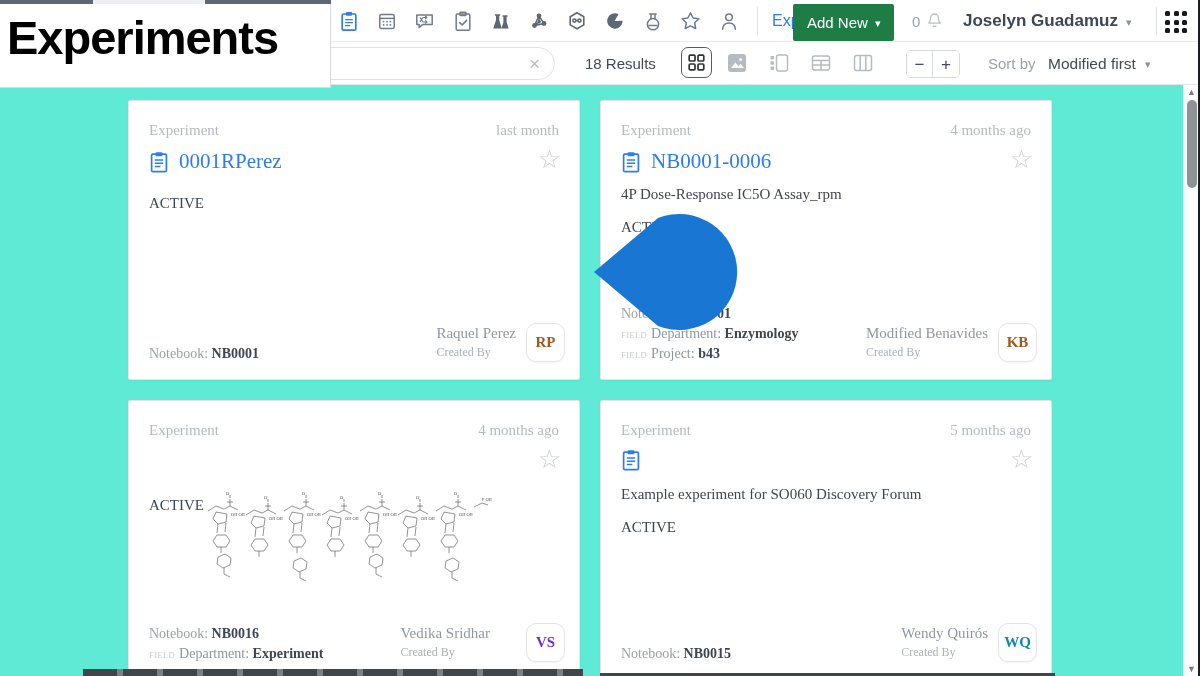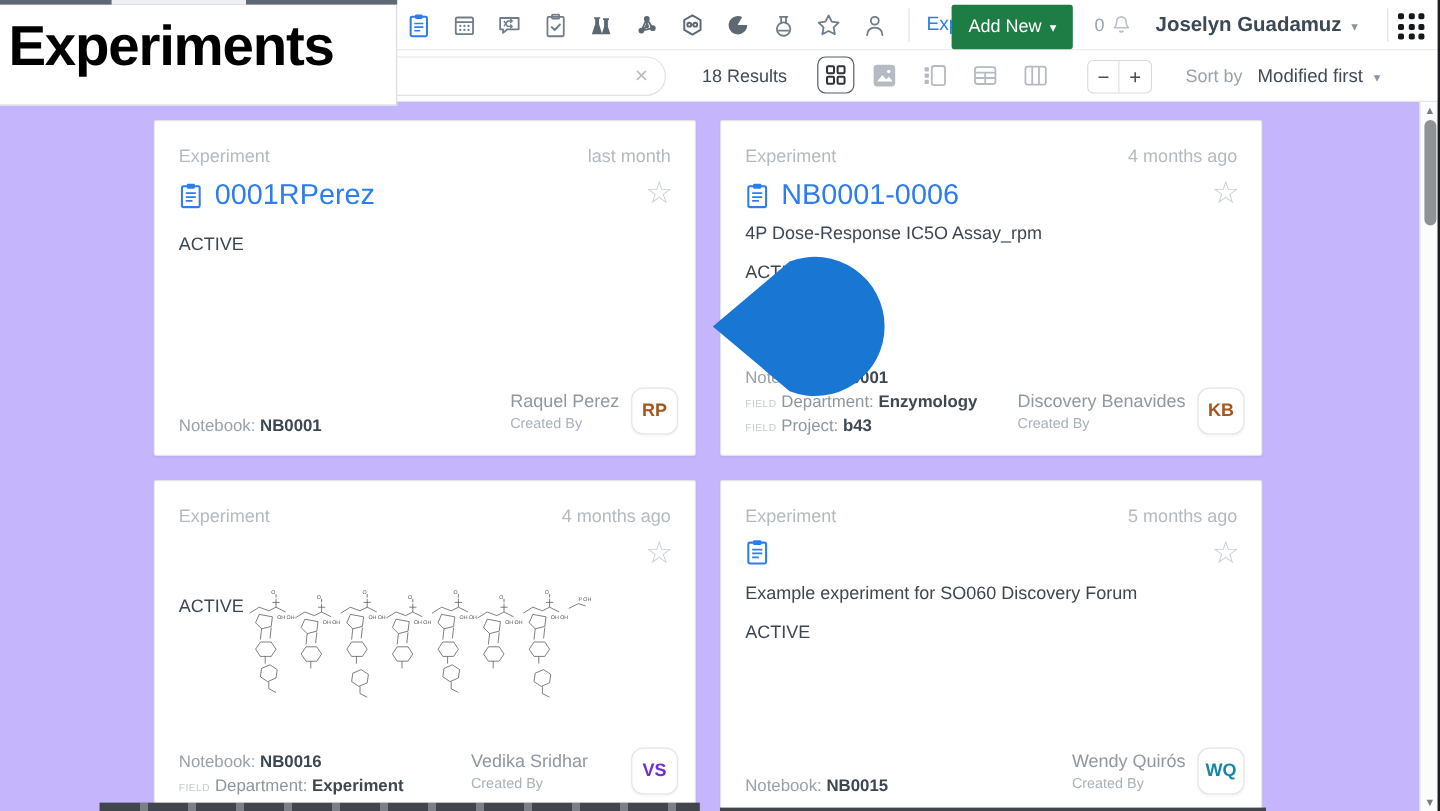--- a/index.html
+++ b/index.html
@@ -35,27 +35,27 @@
   .sortval { position:absolute; left:1048px; top:0; height:43px; display:flex; align-items:center; gap:9px; font-size:15.5px; color:#3f4a56; font-weight:500; cursor:pointer; }
   .sortval .caret { color:#8a949c; font-size:11px; margin-top:2px; }
 
   
   .topstrip { position:absolute; left:0; top:0; width:331px; height:4px; background:#5d6874; z-index:20; }
   .topstrip .tab { position:absolute; left:93px; top:0; width:112px; height:4px; background:#edeff2; }
   .overlaybox { position:absolute; left:0; top:4px; width:331px; height:84px; background:#fff; border-right:1px solid #d8dbdf; border-bottom:1px solid #d8dbdf; z-index:21; }
   .overlaybox .bigtitle { position:absolute; left:7px; top:6px; font-size:47px; font-weight:700; color:#000; letter-spacing:-1px; }
 
   
-  .content { position:absolute; left:0; top:85px; width:1200px; height:591px; background:#c4b5fd; }
+  .content { position:absolute; left:0; top:85px; width:1200px; height:591px; background:#5eead4;font-family:Liberation Serif, serif; }
   .cards { position:absolute; left:128px; top:15px; display:grid; grid-template-columns:452px 452px; grid-column-gap:20px; grid-row-gap:20px; }
   .card { position:relative; width:452px; height:280px; background:#fff; border:1px solid #e2e5e8; border-radius:2px; box-shadow:0 1px 2px rgba(0,0,0,.04); }
   .card-type { position:absolute; left:20px; top:21px; font-size:15px; color:#b3bac1; }
   .card-time { position:absolute; right:20px; top:21px; font-size:15px; color:#b3bac1; }
   .card-titlerow { position:absolute; left:20px; top:48px; display:flex; align-items:center; gap:10px; }
-  .card-title { font-size:24px; color:#2d7cf0; cursor:pointer; text-decoration:none; }
+  .card-title { font-size:21px; color:#2d7cf0; cursor:pointer; text-decoration:none; }
   .card-star { position:absolute; right:18px; top:46px; font-size:26px; color:#c9ced4; line-height:1; cursor:pointer; }
   .card-sub { position:absolute; left:20px; top:85px; font-size:15px; color:#3d4752; }
   .card-status { position:absolute; left:20px; font-size:15px; color:#3d4752; }
   .footer-left { position:absolute; left:20px; bottom:17px; display:flex; flex-direction:column; gap:4px; }
   .frow { font-size:14px; white-space:nowrap; }
   .flabel { color:#99a2aa; }
   .fvalue { color:#3d4752; font-weight:700; }
   .ftag { font-size:8.5px; color:#c6ccd1; letter-spacing:.4px; margin-right:4px; }
   .fname { color:#8d969e; }
   .creator { position:absolute; right:14px; bottom:17px; display:flex; align-items:center; gap:10px; }
@@ -306,21 +306,21 @@
       <span class="card-star">☆</span>
       <div class="card-sub">4P Dose-Response IC5O Assay_rpm</div>
       <div class="card-status" style="top:118px;">ACTIVE</div>
       <div class="footer-left">
         <div class="frow"><span class="flabel">Notebook:</span> <span class="fvalue">NB0001</span></div>
         <div class="frow"><span class="ftag">FIELD</span><span class="fname">Department:</span> <span class="fvalue">Enzymology</span></div>
         <div class="frow"><span class="ftag">FIELD</span><span class="fname">Project:</span> <span class="fvalue">b43</span></div>
       </div>
       <div class="creator">
         <div class="creator-text">
-          <div class="creator-name">Discovery Benavides</div>
+          <div class="creator-name">Modified Benavides</div>
           <div class="creator-lbl">Created By</div>
         </div>
         <div class="avatar" style="color: rgb(164, 86, 29);">KB</div>
       </div>
     </div>
 
     <div class="card">
       <div class="card-type">Experiment</div>
       <div class="card-time">4 months ago</div>
       <span class="card-star">☆</span>

